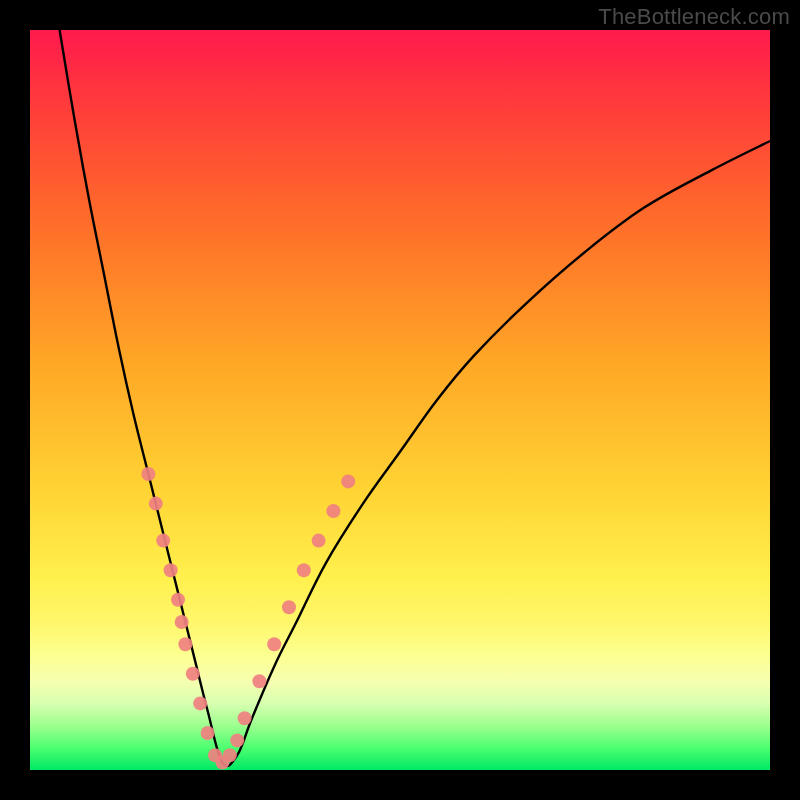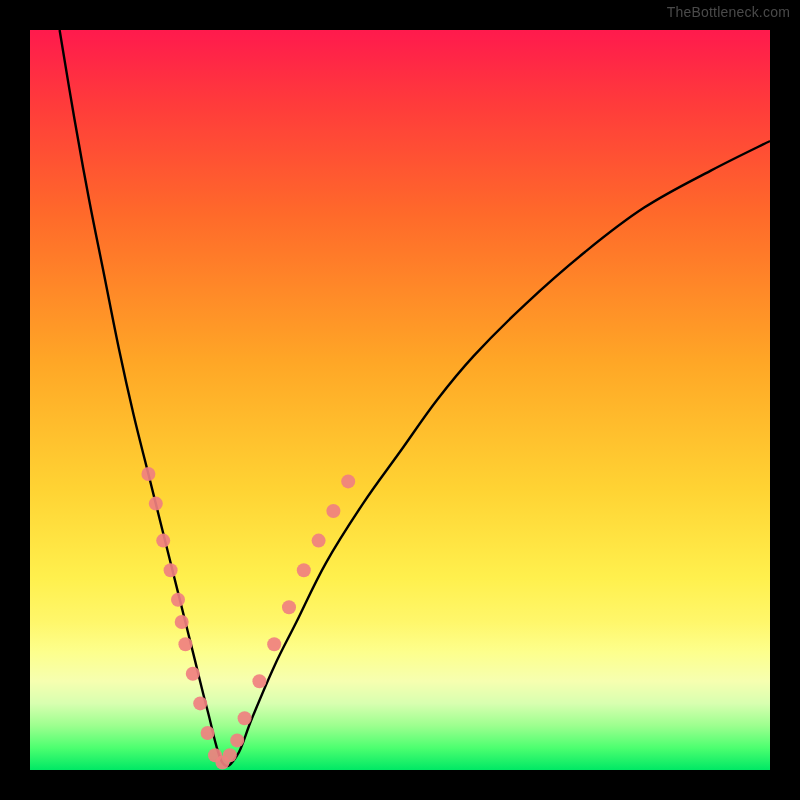--- a/index.html
+++ b/index.html
@@ -38,21 +38,21 @@
       #d8ffb0 91%,
       #9dff8f 94%,
       #4dff70 97%,
       #00e865 100%);
   }
   .attribution {
     position: absolute;
     top: 4px;
     right: 10px;
     color: #4a4a4a;
-    font-size: 14px;
+    font-size: 22px;
     font-weight: 500;
     letter-spacing: 0.2px;
   }
   svg.curve {
     position: absolute;
     top: 0;
     left: 0;
     width: 740px;
     height: 740px;
   }

